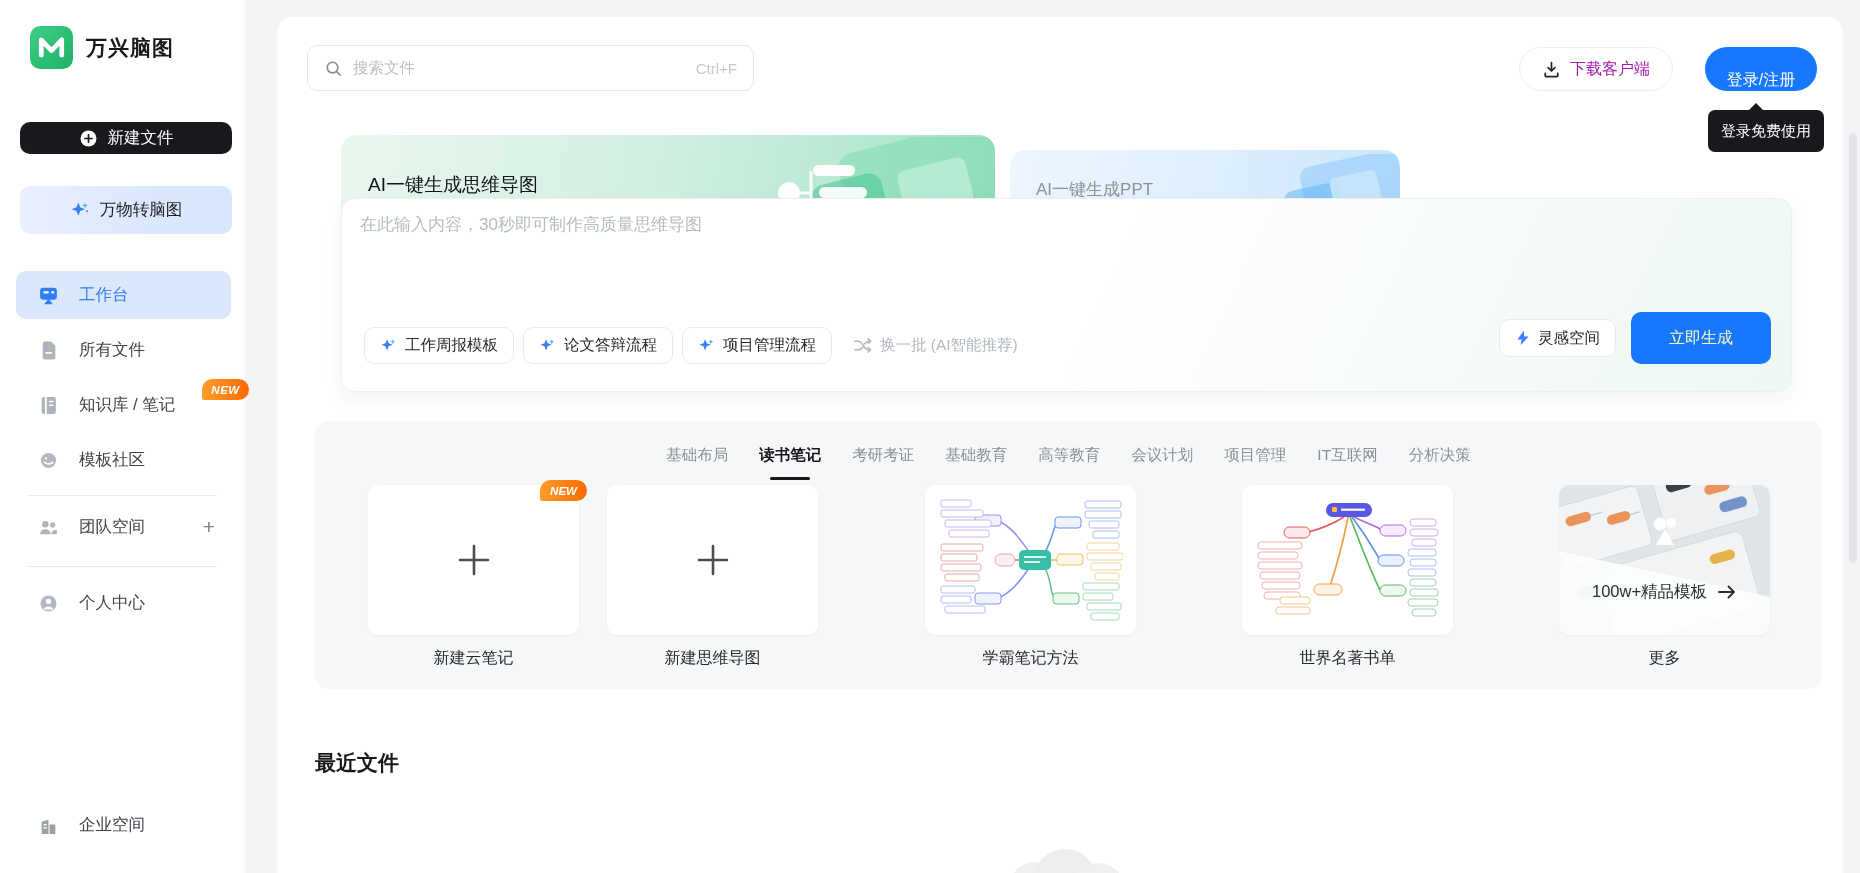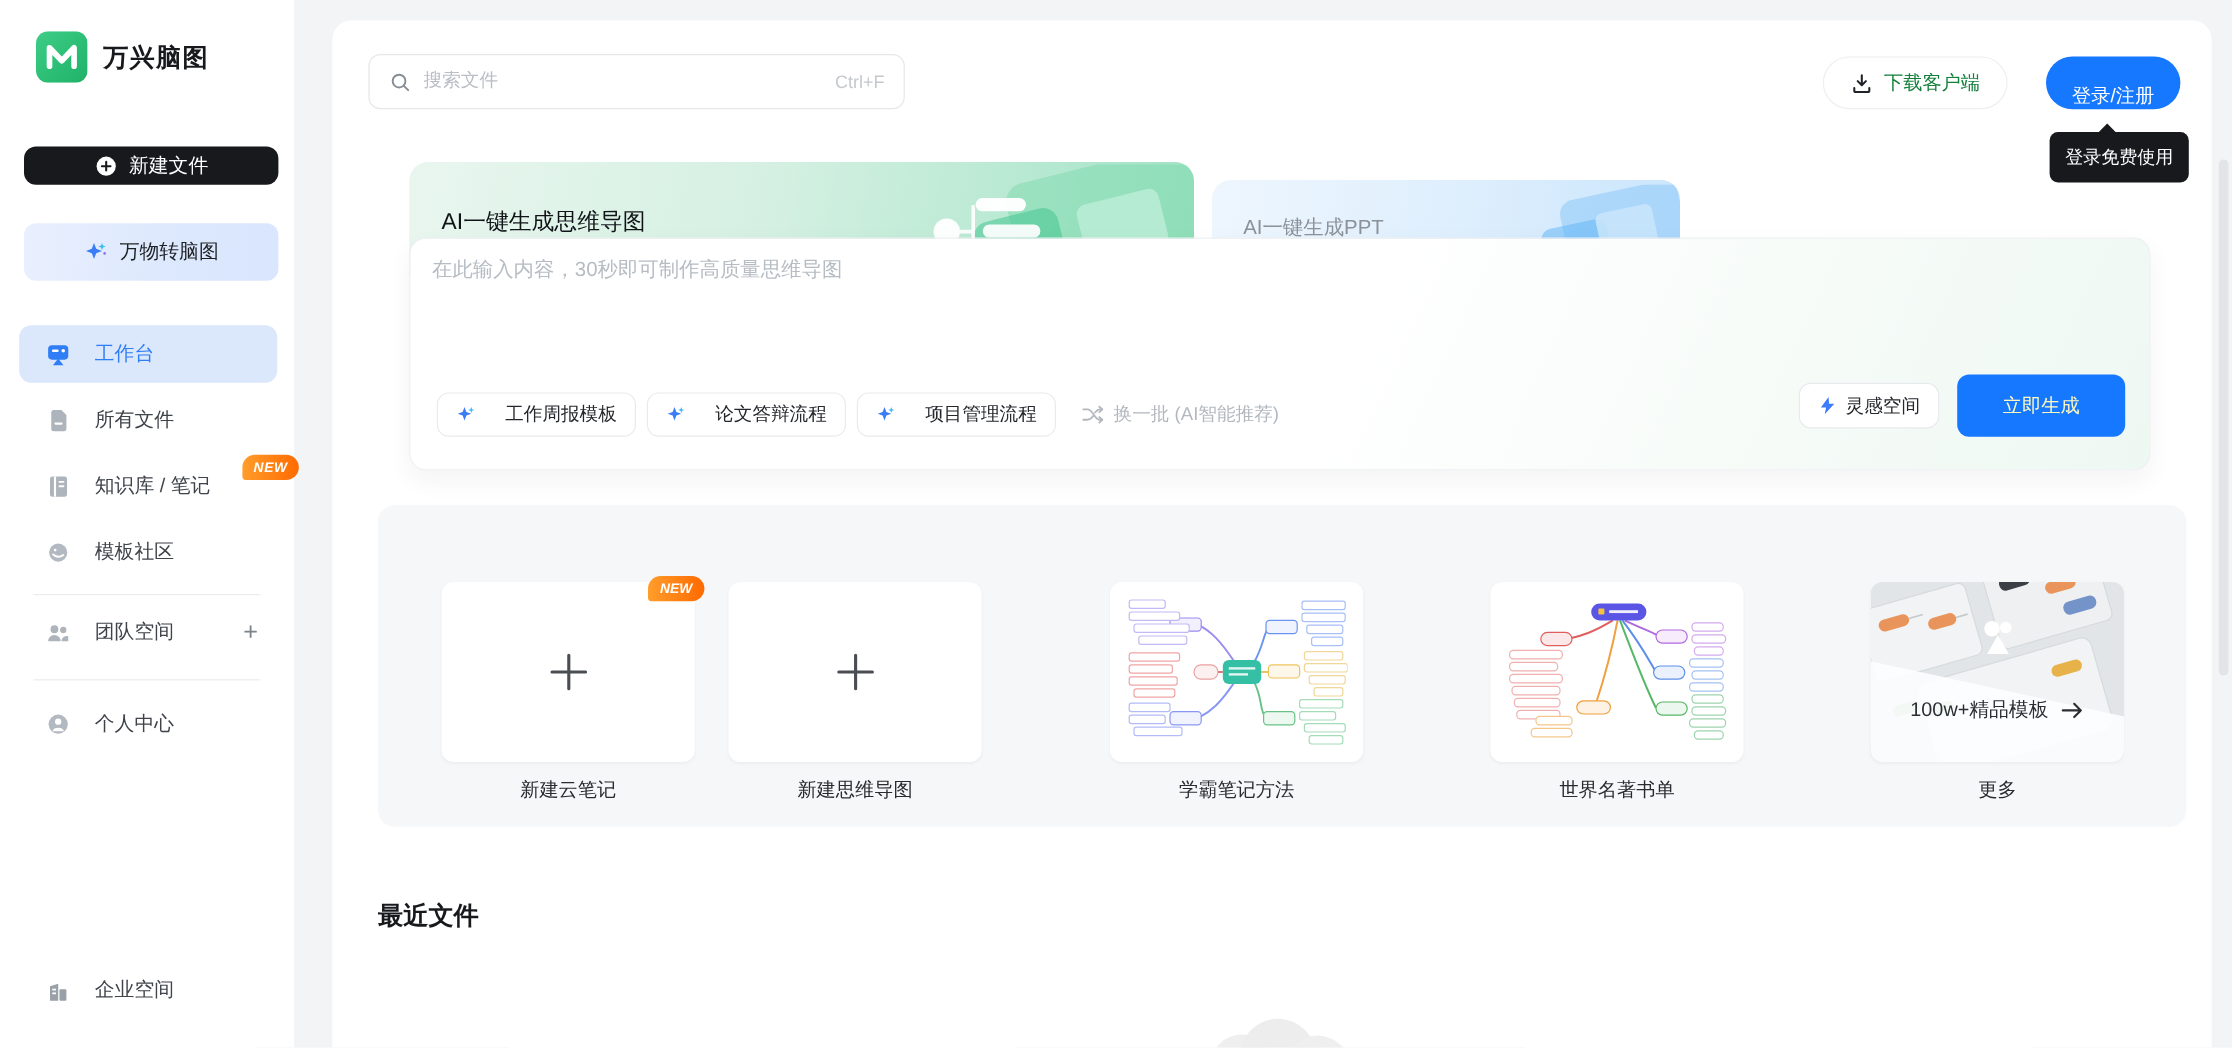--- a/index.html
+++ b/index.html
@@ -62,21 +62,21 @@
   .search-box input {
     flex:1; border:none; outline:none; font-size:15.5px; color:#333;
     font-family:inherit; background:transparent;
   }
   .search-box input::placeholder { color:#b9bdc4; }
   .search-shortcut { font-size:15px; color:#c5c8cd; }
 
   .btn-download {
     left:1242px; top:30px; height:44px; padding:0 22px;
     border:1.5px solid #eceef0; border-radius:22px; background:#fff;
-    display:flex; align-items:center; gap:9px; font-size:16px; color:#15803d; cursor:pointer;
+    display:flex; align-items:center; gap:9px; font-size:16px; color:#a21caf; cursor:pointer;
   }
   .btn-login {
     left:1428px; top:30px; width:112px; height:44px;
     background:#1677ff; border-radius:22px; color:#fff;
     display:flex; align-items:flex-end; justify-content:center; font-size:16px; cursor:pointer;
   }
   .tooltip {
     left:1431px; top:93px; width:116px; height:42px; z-index:20;
     background:#17191c; border-radius:7px; color:#fff; font-size:15px;
     display:flex; align-items:center; justify-content:center;
@@ -112,21 +112,21 @@
   .ai-input {
     position:absolute; left:18px; top:14px; width:1050px; height:100px;
     border:none; outline:none; resize:none; background:transparent;
     font-size:17px; font-family:inherit; color:#333;
   }
   .ai-input::placeholder { color:#b6bcc3; }
   .chip-row { position:absolute; left:22px; bottom:27px; display:flex; align-items:center; gap:9px; }
   .chip {
     height:37px; padding:0 15px; background:#fff;
     border:1.2px solid #e8eaed; border-radius:10px;
-    display:flex; align-items:center; gap:24px; font-size:15.5px; color:#24272b; cursor:pointer;
+    display:flex; align-items:center; gap:8px; font-size:15.5px; color:#24272b; cursor:pointer;
   }
   .shuffle { display:flex; align-items:center; gap:8px; margin-left:12px; color:#b3b8bf; font-size:15.5px; cursor:pointer; }
   .panel-right { position:absolute; right:20px; bottom:27px; display:flex; align-items:center; gap:15px; }
   .chip-inspire {
     height:38px; padding:0 15px; background:#fff;
     border:1.2px solid #e8eaed; border-radius:10px;
     display:flex; align-items:center; gap:7px; font-size:15.5px; color:#24272b; cursor:pointer;
   }
   .btn-generate {
     width:140px; height:52px; background:#1677ff; border-radius:10px;
@@ -367,20 +367,31 @@
         </svg>
         <span>灵感空间</span>
       </div>
       <div class="btn-generate">
         <span>立即生成</span>
       </div>
     </div>
   </div>
 
   <div class="abs tpl-panel">
+    <div class="tab-row">
+      <span class="tab">基础布局</span>
+      <span class="tab active">读书笔记</span>
+      <span class="tab">考研考证</span>
+      <span class="tab">基础教育</span>
+      <span class="tab">高等教育</span>
+      <span class="tab">会议计划</span>
+      <span class="tab">项目管理</span>
+      <span class="tab">IT互联网</span>
+      <span class="tab">分析决策</span>
+    </div>
 
     <div class="card-wrap" style="left:53px">
       <div class="tpl-card">
         <span class="card-badge">NEW</span>
         <svg class="center-plus" width="38" height="38" viewBox="0 0 38 38">
           <path d="M19 5 V33 M5 19 H33" stroke="#4a4d52" stroke-width="2.6" stroke-linecap="round"></path>
         </svg>
       </div>
       <div class="card-label">新建云笔记</div>
     </div>

